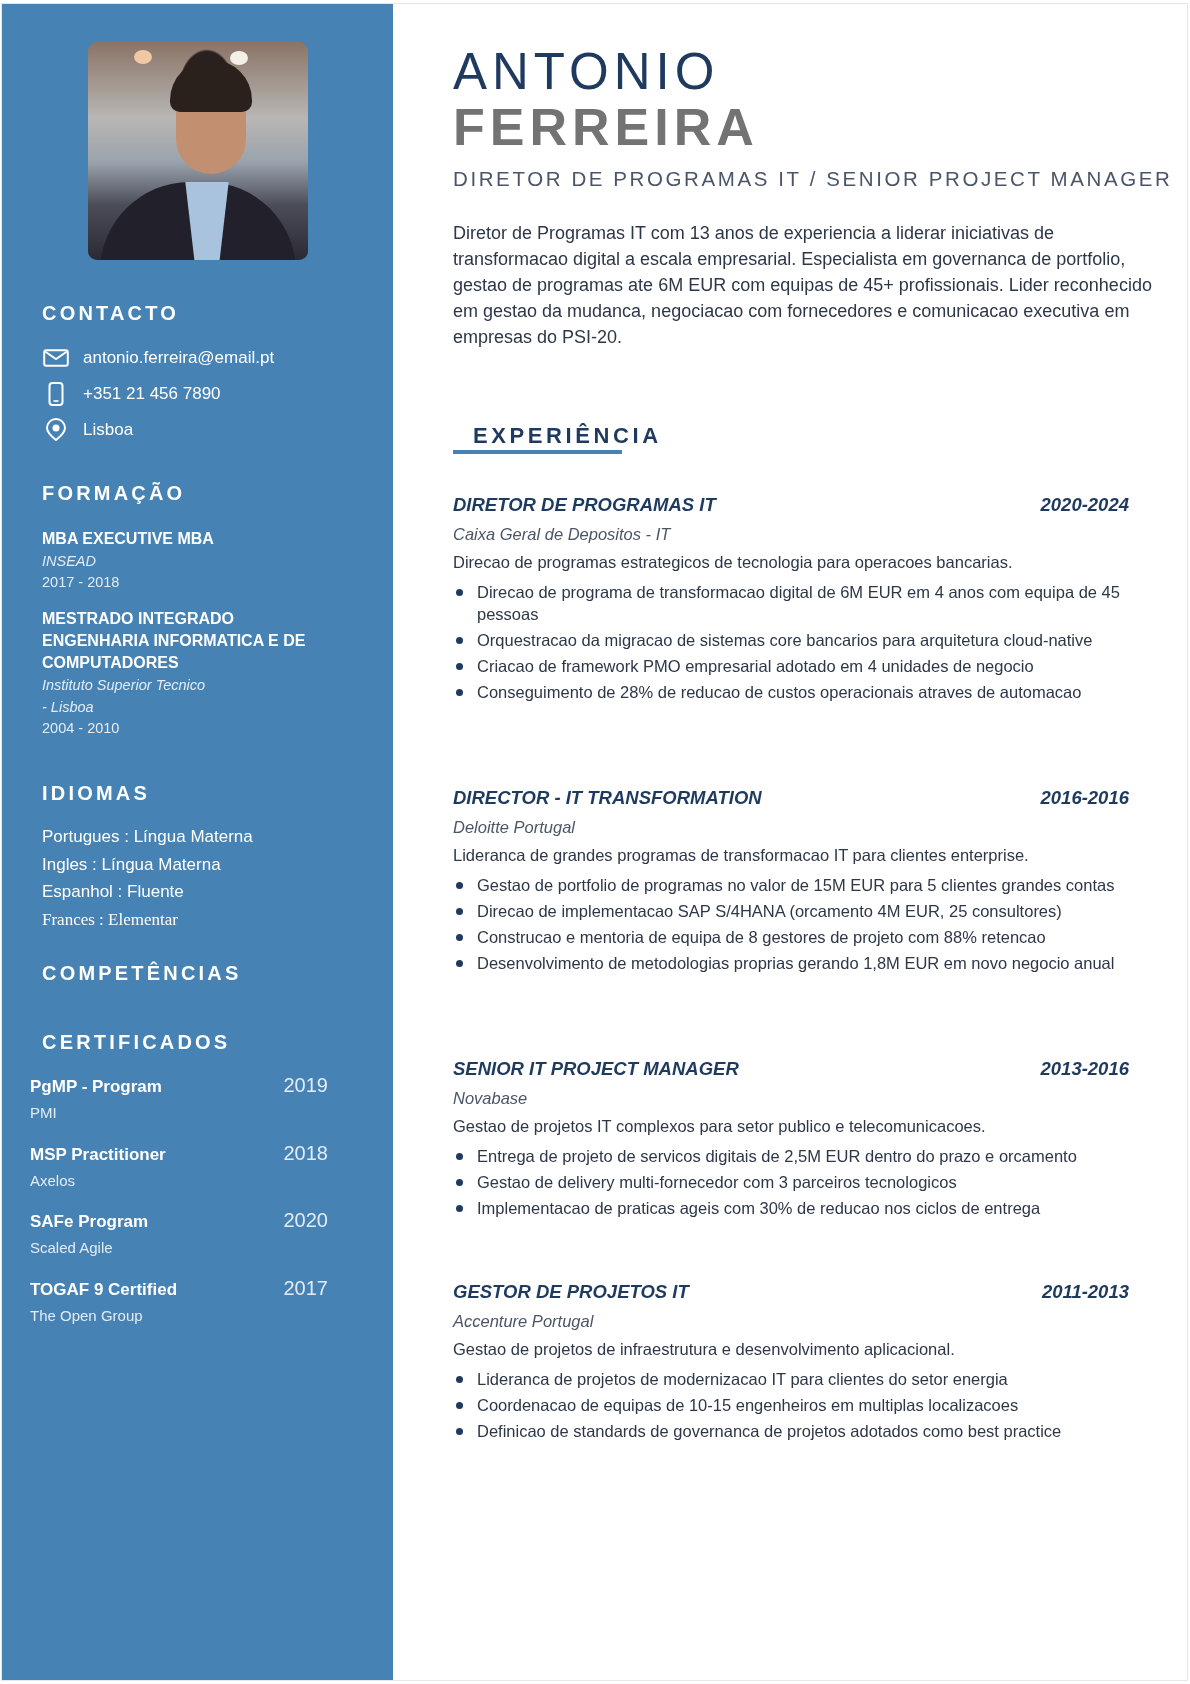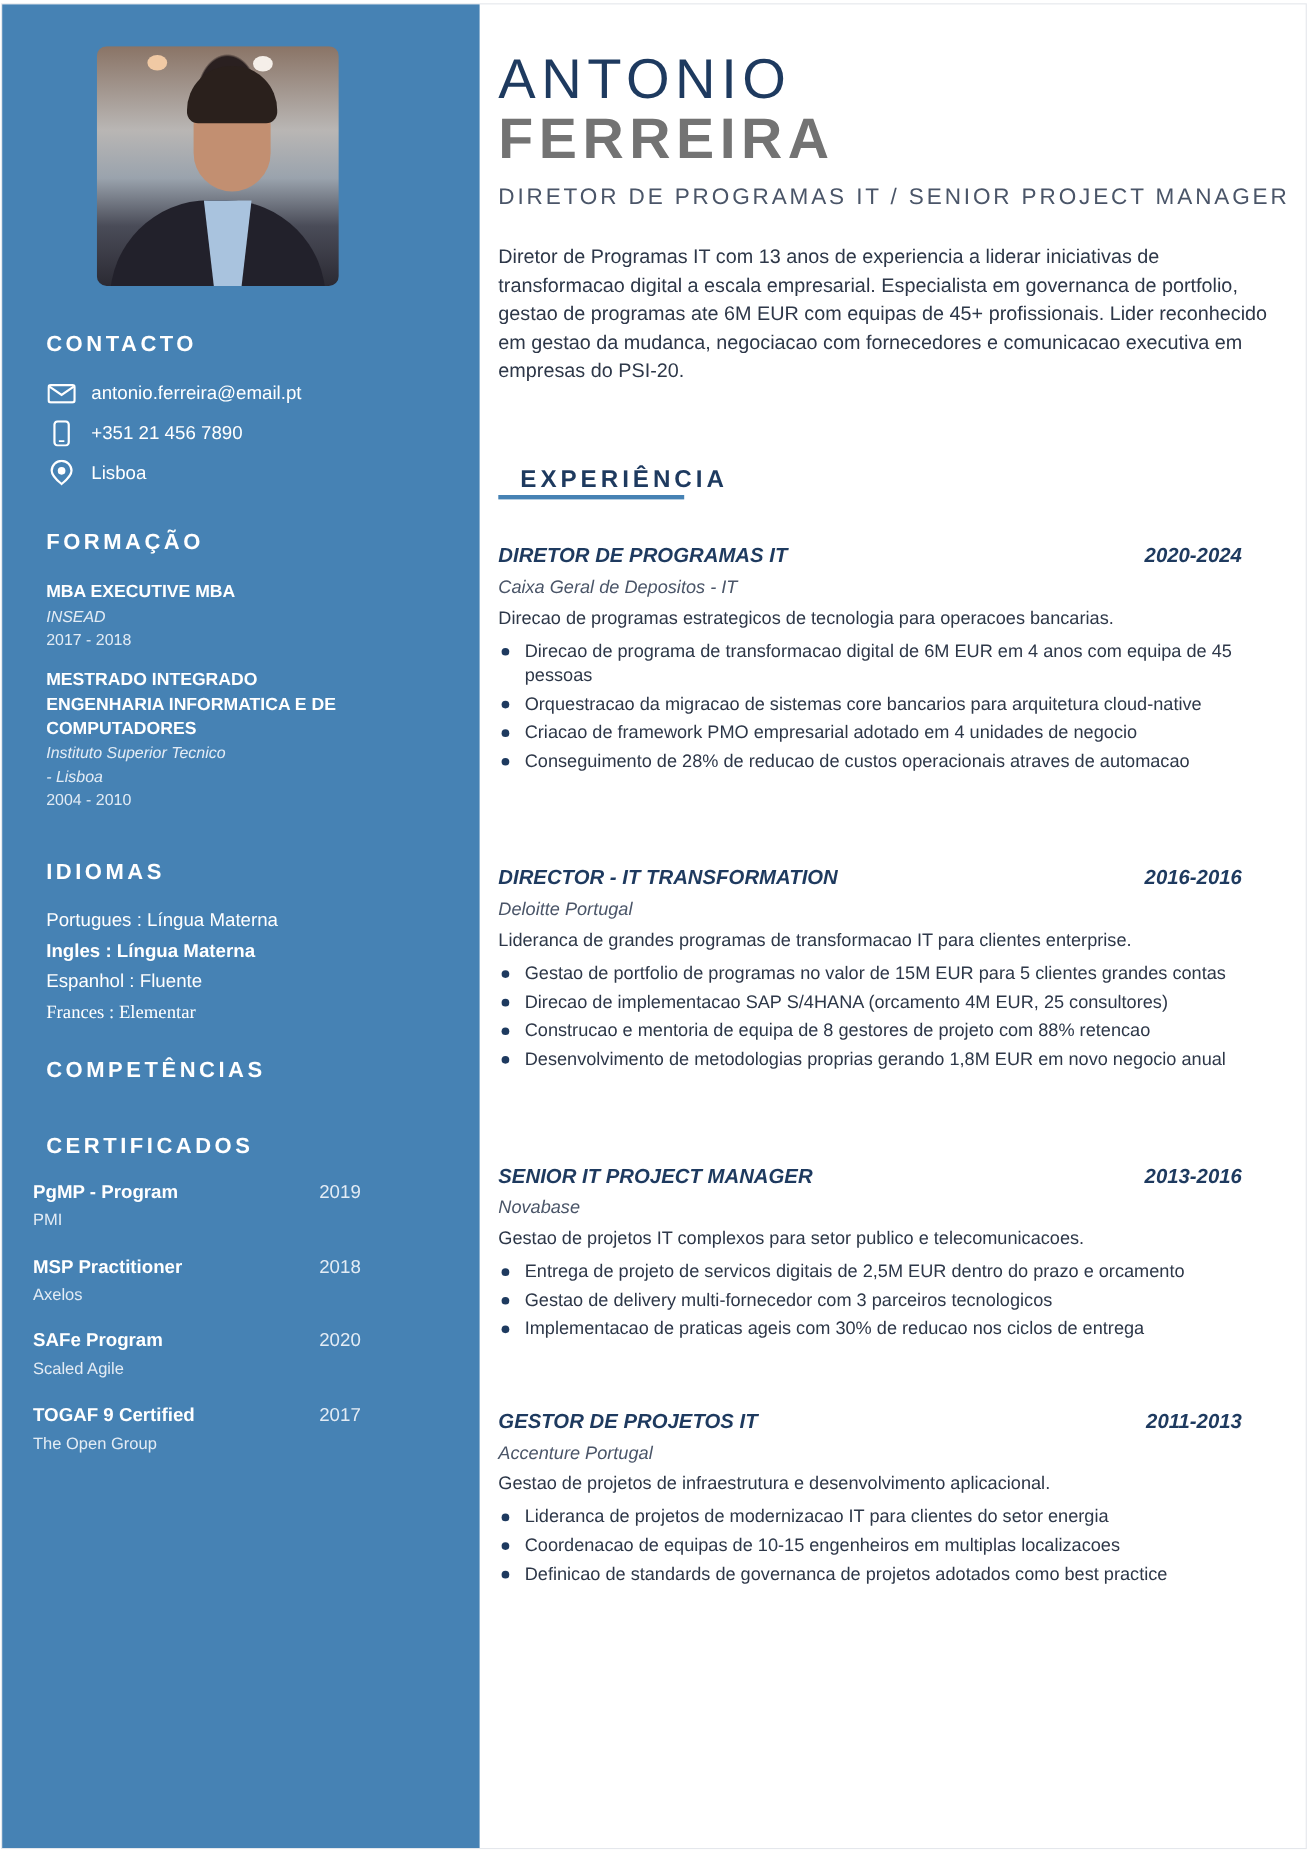--- a/index.html
+++ b/index.html
@@ -1,19 +1,19 @@
 <!DOCTYPE html>
 <html><head>
 <meta charset="utf-8">
 <style>
   * { box-sizing: border-box; margin: 0; padding: 0; }
   html, body { width: 1190px; height: 1684px; background: #ffffff; }
   body { font-family: "Liberation Sans", sans-serif; position: relative; overflow: hidden; }
   .page { position: absolute; left: 1px; top: 3px; width: 1187px; height: 1678px; background: #fff; border: 1px solid #e4e7ec; }
-  .sidebar { position: absolute; left: 2px; top: 4px; width: 434px; height: 1676px; background: #4682b4; color: #ffffff; }
+  .sidebar { position: absolute; left: 2px; top: 4px; width: 391px; height: 1676px; background: #4682b4; color: #ffffff; }
   .photo { position: absolute; left: 86px; top: 38px; width: 220px; height: 218px; border-radius: 9px; overflow: hidden;
     background: radial-gradient(ellipse at 55% 38%, #c89a7c 0 13%, transparent 14%),
                 radial-gradient(ellipse at 54% 22%, #2a2020 0 16%, transparent 17%),
                 linear-gradient(180deg, #8a7466 0%, #b9b6b4 35%, #9aa3ad 55%, #4a4c58 75%, #2b2a33 100%); }
   .photo .hair { position:absolute; left: 82px; top: 18px; width: 82px; height: 52px; background:#2a201c; border-radius: 40px 40px 10px 10px; }
   .photo .face { position:absolute; left: 88px; top: 40px; width: 70px; height: 92px; background:#c28f71; border-radius: 34px 34px 38px 38px; }
   .photo .jacket { position:absolute; left: 12px; top: 140px; width: 196px; height: 100px; background:#22212b; border-radius: 90px 90px 0 0; }
   .photo .shirt { position:absolute; left: 88px; top: 140px; width: 62px; height: 80px; background:#a9c3de; clip-path: polygon(15% 0, 85% 0, 70% 100%, 30% 100%); }
   .photo .light1 { position:absolute; left: 46px; top: 8px; width: 18px; height: 14px; background:#f0c9a4; border-radius:50%; }
   .photo .light2 { position:absolute; left: 142px; top: 9px; width: 18px; height: 14px; background:#f5efe9; border-radius:50%; }
@@ -22,21 +22,21 @@
   .contact-row { position: absolute; left: 40px; display: flex; align-items: center; font-size: 17px; color: #ffffff; }
   .contact-row .ic { width: 28px; height: 20px; margin-right: 13px; display: flex; align-items: center; justify-content: center; }
   .edu { position: absolute; left: 40px; width: 300px; }
   .edu .deg { font-size: 16px; font-weight: 700; line-height: 22px; color: #ffffff; }
   .edu .school { font-size: 14.5px; font-style: italic; line-height: 22px; color: #e3ecf5; }
   .edu .years { font-size: 14.5px; line-height: 21px; color: #e3ecf5; }
   .lang { position: absolute; left: 40px; font-size: 17px; line-height: 27.5px; color: #ffffff; }
   .cert { position: absolute; left: 28px; width: 298px; }
   .cert .row { display: flex; justify-content: space-between; align-items: baseline; }
   .cert .name { font-size: 17px; font-weight: 700; color: #ffffff; }
-  .cert .year { font-size: 17px; color: #e3ecf5; }
+  .cert .year { font-size: 20px; color: #e3ecf5; }
   .cert .org { font-size: 15px; color: #e3ecf5; margin-top: 7px; }
 
   .main { position: absolute; left: 453px; top: 0; width: 730px; }
   .name1 { position: absolute; top: 44px; left: 0; font-size: 51px; font-weight: 400; letter-spacing: 5px; color: #1e3a5f; line-height: 56px; }
   .name2 { position: absolute; top: 98px; left: 0; font-size: 52px; font-weight: 700; letter-spacing: 5px; color: #737373; line-height: 58px; }
   .subtitle { position: absolute; top: 167px; left: 0; font-size: 20.5px; letter-spacing: 2.6px; color: #4a5568; white-space: nowrap; }
   .summary { position: absolute; top: 220px; left: 0; width: 700px; font-size: 18px; line-height: 26px; color: #2d3748; }
   .sec-h { position: absolute; top: 423px; left: 0; font-size: 22px; font-weight: 700; letter-spacing: 3.6px; color: #1e3a5f; margin-left: 20px; }
   .sec-line { position: absolute; top: 450px; left: 0; width: 169px; height: 4px; background: #4682b4; }
 
@@ -103,21 +103,21 @@
     <div class="years">2017 - 2018</div>
   </div>
   <div class="edu" style="top:604px; width:290px;">
     <div class="deg">MESTRADO INTEGRADO ENGENHARIA INFORMATICA E DE COMPUTADORES</div>
     <div class="school" style="width:170px;">Instituto Superior Tecnico - Lisboa</div>
     <div class="years">2004 - 2010</div>
   </div>
 
   <div class="side-h" style="top:778px;">IDIOMAS</div>
   <div class="lang" style="top:819px;">Portugues : Língua Materna</div>
-  <div class="lang" style="top:846.5px;font-weight:bold;">Ingles : Língua Materna</div>
+  <div class="lang" style="top:846.5px;">Ingles : Língua Materna</div>
   <div class="lang" style="top:874px;">Espanhol : Fluente</div>
   <div class="lang" style="top:901.5px;font-family:Liberation Serif, serif;">Frances : Elementar</div>
 
   <div class="side-h" style="top:958px;">COMPETÊNCIAS</div>
 
   <div class="side-h" style="top:1027px;">CERTIFICADOS</div>
 
   <div class="cert" style="top:1070px;">
     <div class="row">
       <span class="name">PgMP - Program</span>

